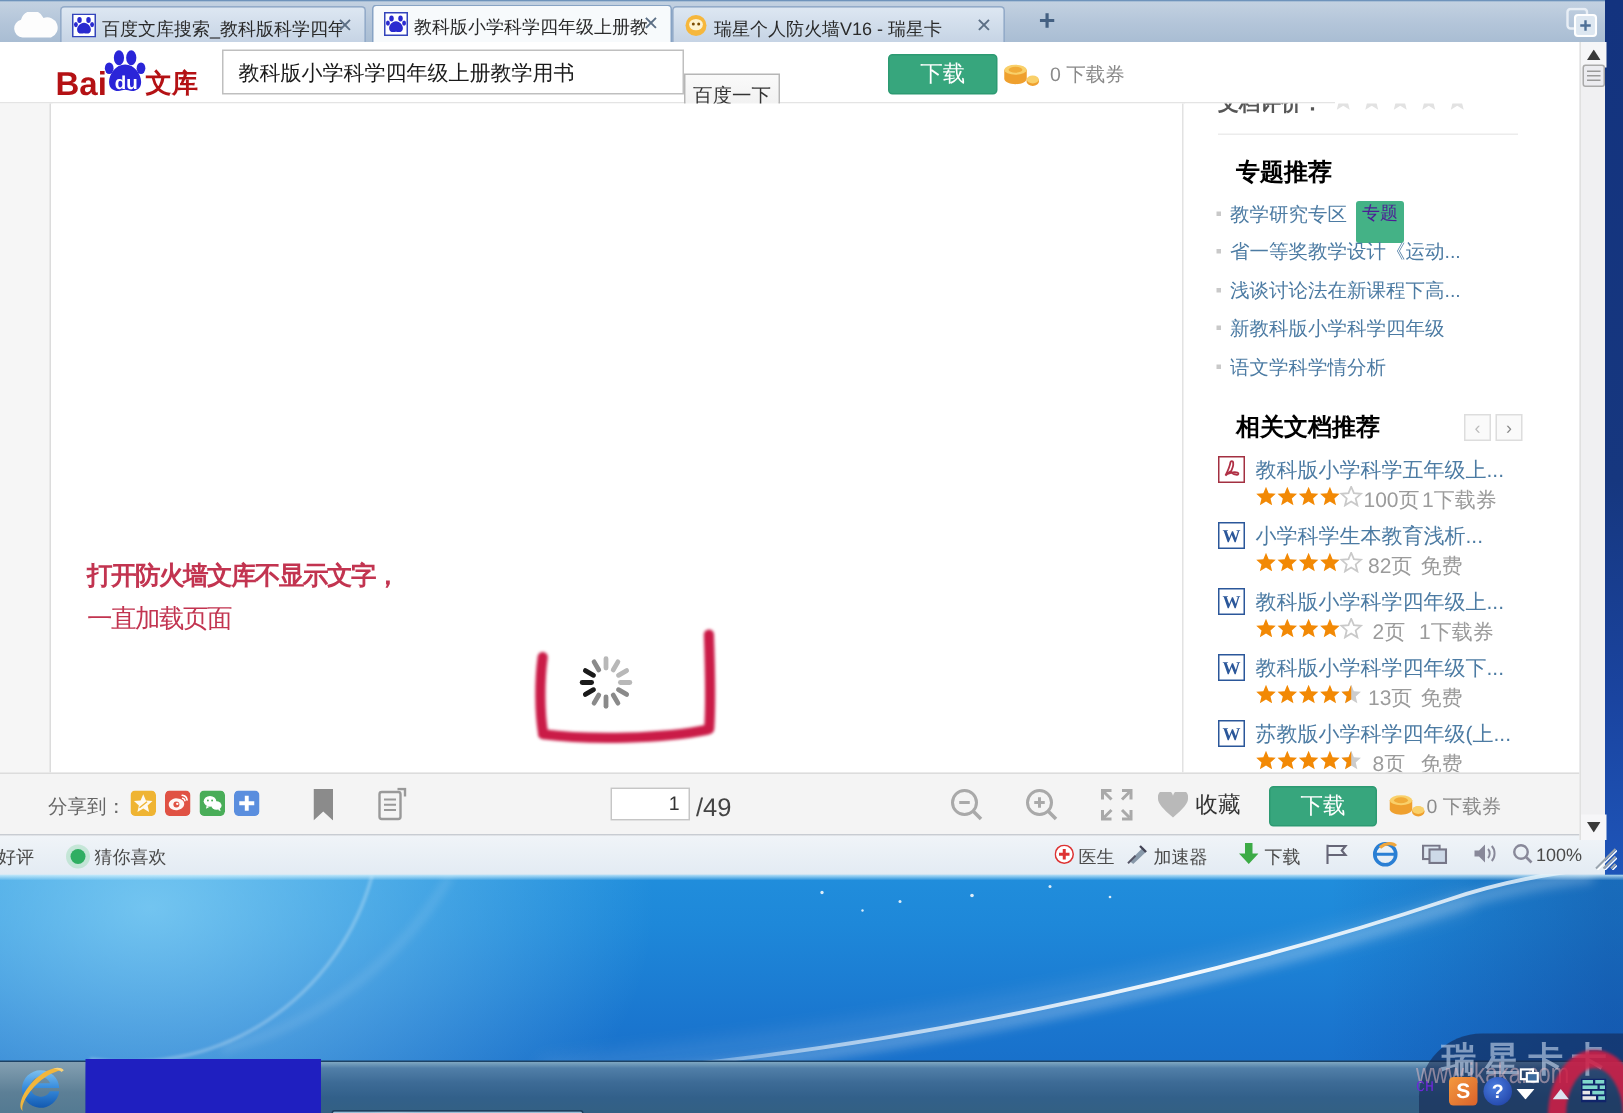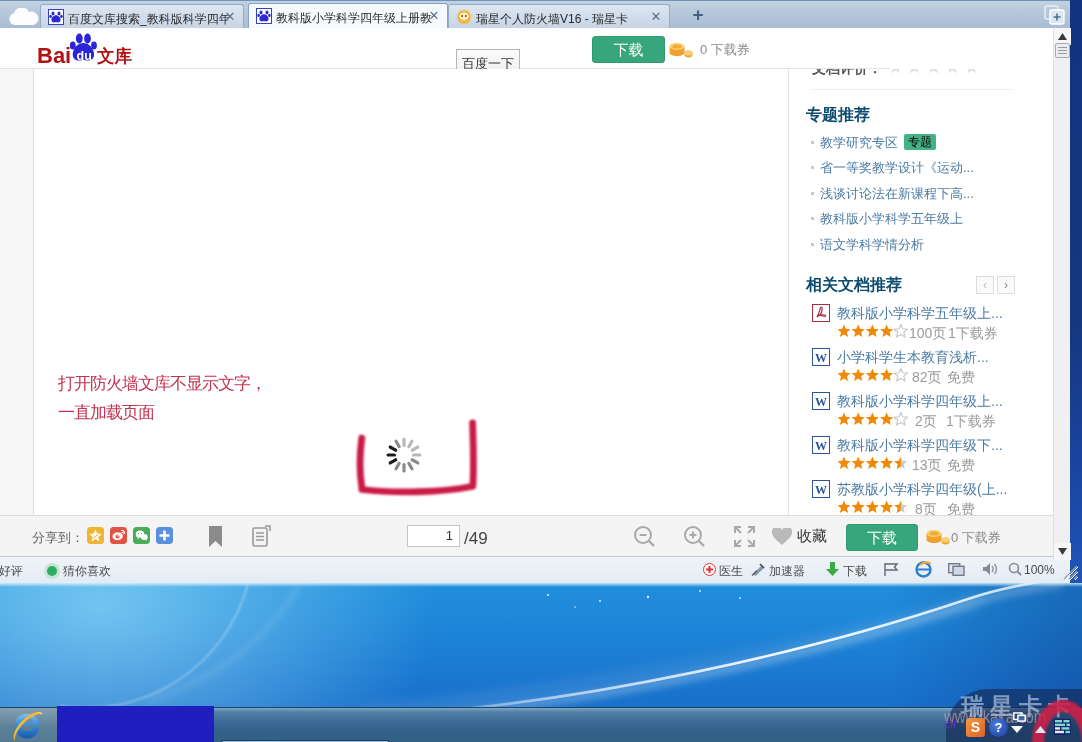--- a/index.html
+++ b/index.html
@@ -48,24 +48,24 @@
 #quan1 { left:700px; top:13px; font-size:13px; color:#8a8a8a; }
 
 
 #gutter { left:0; top:69px; width:34px; height:446px; background:#f6f6f6; border-right:1px solid #dcdcdc; }
 #page { left:35px; top:69px; width:754px; height:446px; background:#fff; border-right:1px solid #e2e2e2; }
 .redtext { position:absolute; left:23px; color:#c23450; font-size:17px;
   font-family:"Liberation Serif",serif; font-weight:500; letter-spacing:-1px; }
 
 
 #sidebar { left:790px; top:69px; width:263px; height:446px; background:#fff; overflow:hidden; }
-.sbh { position:absolute; left:16px; font-size:16px; font-weight:bold; color:#0c4a6e; }
+.sbh { position:absolute; left:34px; font-size:16px; font-weight:bold; color:#000000; }
 .sbitem { position:absolute; left:30px; font-size:13px; color:#4c7ba3; white-space:nowrap; }
 .sbitem:before { content:""; position:absolute; left:-9px; top:7px; width:3px; height:3px; background:#c9c9c9; }
-.badge { display:inline-block; background:#44b286; color:#000000; font-size:12px; padding:0 4px; height:16px; line-height:16px; border-radius:2px; margin-left:6px; vertical-align:1px; }
+.badge { display:inline-block; background:#44b286; color:#4c1d95; font-size:12px; padding:0 4px; height:28px; line-height:16px; border-radius:2px; margin-left:6px; vertical-align:1px; }
 .docttl { position:absolute; left:47px; font-size:14px; color:#4c7ba3; white-space:nowrap; }
 .docico { position:absolute; left:22px; width:18px; height:18px; }
 .stars { position:absolute; left:47px; height:14px; }
 .meta { position:absolute; font-size:14px; color:#9b9b9b; }
 
 
 #toolbar { left:0; top:515px; width:1053px; height:41px; background:#f4f4f4; border-top:1px solid #dcdcdc; }
 #toolbar .lbl { position:absolute; top:13px; font-size:13px; color:#666; }
 .shic { position:absolute; top:11px; width:17px; height:17px; border-radius:3px; color:#fff; text-align:center; }
 #pginput { left:407px; top:9px; width:53px; height:22px; border:1px solid #c6c6c6; background:#fff;
@@ -187,35 +187,36 @@
         <g fill="#2a25d8">
           <ellipse cx="42.3" cy="6.5" rx="3.4" ry="5"></ellipse>
           <ellipse cx="50.5" cy="6.5" rx="3.4" ry="5"></ellipse>
           <ellipse cx="35.8" cy="13.5" rx="2.9" ry="3.9"></ellipse>
           <ellipse cx="57" cy="13.5" rx="2.9" ry="3.9"></ellipse>
           <path d="M46.4 11 c6.2 0 10.7 6.4 10.7 11.6 0 4.3-3.1 6-6.1 6-1.8 0-3.2-.7-4.6-.7s-2.8 .7-4.6 .7c-3 0-6.1-1.7-6.1-6 0-5.2 4.5-11.6 10.7-11.6z"></path>
         </g>
         <text x="39.5" y="27.5" font-size="12.5" font-weight="bold" fill="#fff" font-family="Liberation Sans">du</text>
         <text x="60" y="29.5" font-size="17.5" font-weight="bold" fill="#b41114">文库</text>
       </svg>
+      <div class="abs" id="searchbox">教科版小学科学四年级上册教学用书</div>
       <div class="abs" id="searchbtn">百度一下</div>
       <div class="abs greenbtn" id="dlbtn1">下载</div>
       <svg class="abs" viewBox="0 0 27 16" style="left:667px;top:14px;width:27px;height:16px">
         <path d="M2.5 4.5 v6 c0 2 3.4 3.6 7.5 3.6 s7.5-1.6 7.5-3.6 v-6z" fill="#efa02e"></path>
         <ellipse cx="10" cy="4.5" rx="7.5" ry="3.4" fill="#f9d06a"></ellipse>
         <ellipse cx="10" cy="4.5" rx="4.6" ry="2" fill="#f0ab38"></ellipse>
         <ellipse cx="21.5" cy="12" rx="4.2" ry="3.4" fill="#efa02e"></ellipse>
         <ellipse cx="21.5" cy="11" rx="4" ry="2.6" fill="#f9d06a"></ellipse>
       </svg>
       <div class="abs" id="quan1">0 下载券</div>
     </div>
 
     <div class="abs" id="gutter"></div>
     <div class="abs" id="page">
-      <div class="redtext" style="top:303px;">打开防火墙文库不显示文字，</div>
+      <div class="redtext" style="top:303px;font-weight:bold;">打开防火墙文库不显示文字，</div>
       <div class="redtext" style="top:332px;">一直加载页面</div>
       <svg class="abs" style="left:349px;top:366px;width:40px;height:40px" viewBox="0 0 40 40" id="spinner">
           <rect x="18.4" y="2.5" width="3.2" height="9.5" rx="1.6" fill="#b8b8b8" transform="rotate(0 20 20)"></rect>
           <rect x="18.4" y="2.5" width="3.2" height="9.5" rx="1.6" fill="#b8b8b8" transform="rotate(30 20 20)"></rect>
           <rect x="18.4" y="2.5" width="3.2" height="9.5" rx="1.6" fill="#b8b8b8" transform="rotate(60 20 20)"></rect>
           <rect x="18.4" y="2.5" width="3.2" height="9.5" rx="1.6" fill="#b8b8b8" transform="rotate(90 20 20)"></rect>
           <rect x="18.4" y="2.5" width="3.2" height="9.5" rx="1.6" fill="#8a8a8a" transform="rotate(120 20 20)"></rect>
           <rect x="18.4" y="2.5" width="3.2" height="9.5" rx="1.6" fill="#8a8a8a" transform="rotate(150 20 20)"></rect>
           <rect x="18.4" y="2.5" width="3.2" height="9.5" rx="1.6" fill="#8a8a8a" transform="rotate(180 20 20)"></rect>
           <rect x="18.4" y="2.5" width="3.2" height="9.5" rx="1.6" fill="#8a8a8a" transform="rotate(210 20 20)"></rect>
@@ -242,21 +243,21 @@
             <use href="#gs" x="38"></use>
             <use href="#gs" x="57"></use>
             <use href="#gs" x="76"></use>
           </g>
       </svg>
       <div class="abs" style="left:22px;top:20px;width:200px;border-top:1px solid #ececec;"></div>
       <div class="sbh" style="top:36px;">专题推荐</div>
       <div class="sbitem" style="top:65px;">教学研究专区<span class="badge">专题</span></div>
       <div class="sbitem" style="top:90px;">省一等奖教学设计《运动...</div>
       <div class="sbitem" style="top:116px;">浅谈讨论法在新课程下高...</div>
-      <div class="sbitem" style="top:141px;">教科版小学科学五年级上</div>
+      <div class="sbitem" style="top:141px;">新教科版小学科学四年级</div>
       <div class="sbitem" style="top:167px;">语文学科学情分析</div>
       <div class="sbh" style="top:206px;">相关文档推荐</div>
       <div class="abs" style="left:186px;top:207px;width:18px;height:18px;border:1px solid #ddd;background:#fafafa;color:#bbb;text-align:center;line-height:16px;font-size:12px;">‹</div>
       <div class="abs" style="left:207px;top:207px;width:18px;height:18px;border:1px solid #ddd;background:#fafafa;color:#888;text-align:center;line-height:16px;font-size:12px;">›</div>
 
       <svg class="docico" style="top:235px;" viewBox="0 0 18 18">
           <rect x="0.5" y="0.5" width="17" height="17" fill="#fff" stroke="#a33041"></rect>
           <path d="M5 13 C7 9 8 6 8.3 4.2 c.2-1 1.6-1 1.8 0 .3 1.8-.8 5-2.1 7.2 1.6-.6 3.6-.8 5-.4 1 .3.7 1.6-.4 1.5-1.4-.1-3.2-.9-4.6-2z" fill="none" stroke="#b03045" stroke-width="1.2"></path>
         </svg>
       <div class="docttl" style="top:236px;">教科版小学科学五年级上...</div>

